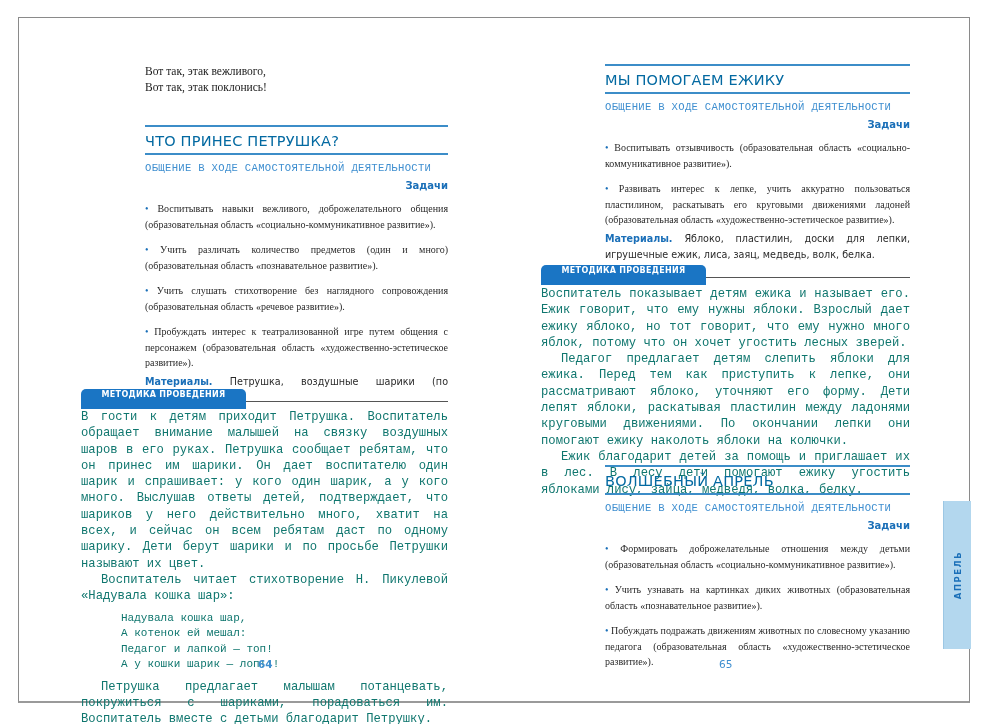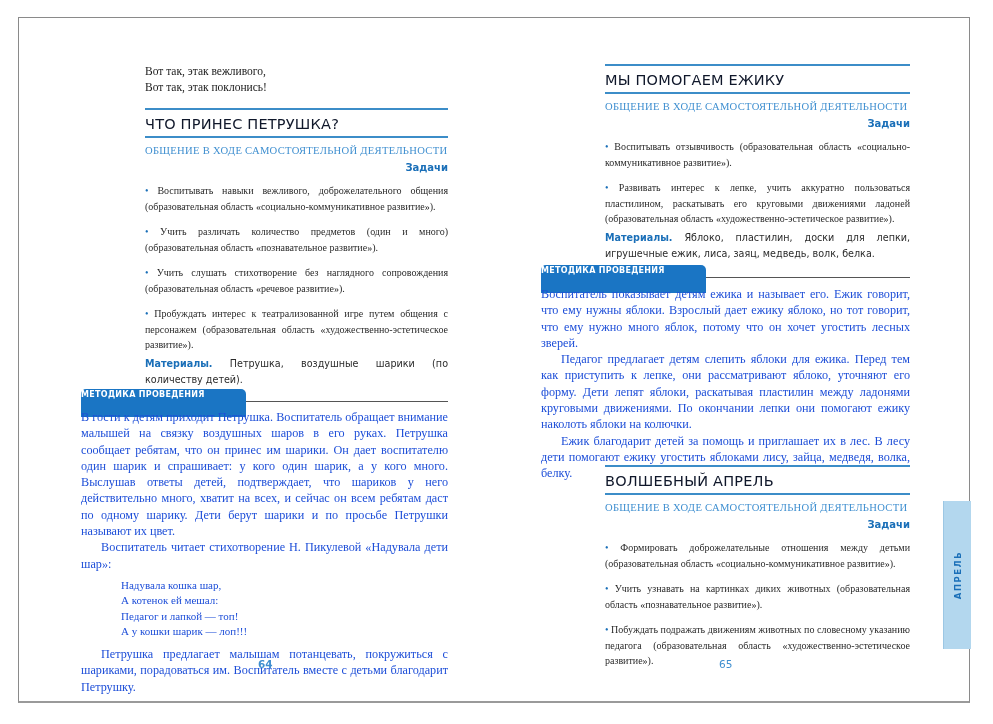--- a/index.html
+++ b/index.html
@@ -14,26 +14,26 @@
     border: 1px solid #8a8a8a; border-bottom: 2px solid #9a9a9a;
     box-sizing: border-box; background: #fff;
   }
 
   
   .poem-top { position: absolute; left: 126px; top: 45px; font-size: 11.5px; line-height: 16px; }
 
   .block { position: absolute; }
   .title-rule { border-top: 2px solid #3c8dc8; }
   .title {
-    font-family: "DejaVu Sans", sans-serif; font-size: 14.5px; color: #0f172a;
+    font-family: "DejaVu Sans", sans-serif; font-size: 14.5px; color: #0369a1;
     letter-spacing: 0.2px; padding: 6px 0 4px 0; border-bottom: 2px solid #3c8dc8;
     white-space: nowrap;
   }
   .subtitle {
-    font-family: Liberation Serif, serif; font-size: 10.6px; color: #3f8fd0;
+    font-family: Liberation Mono, monospace; font-size: 10.6px; color: #3f8fd0;
     letter-spacing: 0.3px; margin-top: 7px; white-space: nowrap;
   }
   .tasks-label {
     font-family: "DejaVu Sans", sans-serif; font-weight: bold; font-size: 10px;
     color: #1a6fb8; margin-top: 6px; text-align: right;
   }
   .bullet {
     font-family: Liberation Serif, serif; font-size: 10px; line-height: 15.5px;
     color: #2a2a2a; text-align: justify; margin-top: 10px;
   }
@@ -41,28 +41,28 @@
   .materials {
     font-family: "DejaVu Sans", sans-serif; font-size: 9.6px; line-height: 16px;
     color: #2a2a2a; text-align: justify; margin-top: 3px;
   }
   .materials .lbl { color: #1a6fb8; font-weight: bold; }
 
   .method-bar {
     position: absolute; height: 12px; border-bottom: 1px solid #555;
   }
   .method-tab {
-    position: absolute; left: 0; top: 0; height: 28px; width: 165px;
+    position: absolute; left: 0; top: 0; height: 20px; width: 165px;
     background: #1a75c4; border-radius: 5px 5px 0 0;
     color: #fff; font-family: "DejaVu Sans", sans-serif; font-weight: bold;
-    font-size: 8px; line-height: 12px; text-align: left; letter-spacing: 0.3px;
+    font-size: 8px; line-height: 12px; text-align: center; letter-spacing: 0.3px;
   }
 
   .body-text {
-    position: absolute; font-size: 12.2px; line-height: 16.3px; text-align: justify; color: #1d4ed8;
+    position: absolute; font-size: 12.2px; line-height: 16.3px; text-align: justify; color: #0f766e; font-family: Liberation Mono, monospace;
   }
   .body-text p { margin: 0; }
   .body-text p.indent { text-indent: 20px; }
   .verse { padding-left: 40px; font-size: 11px; line-height: 15.5px; margin: 6px 0 6px 0; }
 
   .page-num {
     position: absolute; font-family: "DejaVu Sans", sans-serif; font-size: 10.5px; color: #3f8fd0;
   }
 
   .side-tab {
@@ -79,39 +79,39 @@
 </head>
 <body>
 
 <div class="spread">
 
   <div class="poem-top">
     <div>Вот так, этак вежливого,</div>
     <div>Вот так, этак поклонись!</div>
   </div>
 
-  <div class="block" style="left:126px; top:90px; width:303px;">
+  <div class="block" style="left:126px; top:107px; width:303px;">
     <div class="title-rule"></div>
     <div class="title">ЧТО ПРИНЕС ПЕТРУШКА?</div>
     <div class="subtitle">ОБЩЕНИЕ В ХОДЕ САМОСТОЯТЕЛЬНОЙ ДЕЯТЕЛЬНОСТИ</div>
     <div class="tasks-label">Задачи</div>
     <div class="bullet"><span class="dot">• </span><span>Воспитывать навыки вежливого, доброжелательного общения (образовательная область «социально-коммуникативное развитие»).</span></div>
     <div class="bullet"><span class="dot">• </span><span>Учить различать количество предметов (один и много) (образовательная область «познавательное развитие»).</span></div>
     <div class="bullet"><span class="dot">• </span><span>Учить слушать стихотворение без наглядного сопровождения (образовательная область «речевое развитие»).</span></div>
     <div class="bullet"><span class="dot">• </span><span>Пробуждать интерес к театрализованной игре путем общения с персонажем (образовательная область «художественно-эстетическое развитие»).</span></div>
     <div class="materials"><span class="lbl">Материалы.</span> <span>Петрушка, воздушные шарики (по количеству детей).</span></div>
   </div>
 
   <div class="method-bar" style="left:62px; top:371px; width:367px;">
     <div class="method-tab">МЕТОДИКА ПРОВЕДЕНИЯ</div>
   </div>
 
   <div class="body-text" style="left:62px; top:391px; width:367px;">
     <p>В гости к детям приходит Петрушка. Воспитатель обращает внимание малышей на связку воздушных шаров в его руках. Петрушка сообщает ребятам, что он принес им шарики. Он дает воспитателю один шарик и спрашивает: у кого один шарик, а у кого много. Выслушав ответы детей, подтверждает, что шариков у него действительно много, хватит на всех, и сейчас он всем ребятам даст по одному шарику. Дети берут шарики и по просьбе Петрушки называют их цвет.</p>
-    <p class="indent">Воспитатель читает стихотворение Н. Пикулевой «Надувала дети шар»:</p>
+    <p class="indent">Воспитатель читает стихотворение Н. Пикулевой «Надувала кошка шар»:</p>
     <div class="verse">
       <div>Надувала кошка шар,</div>
       <div>А котенок ей мешал:</div>
       <div>Педагог и лапкой — топ!</div>
       <div>А у кошки шарик — лоп!!!</div>
     </div>
     <p class="indent">Петрушка предлагает малышам потанцевать, покружиться с шариками, порадоваться им. Воспитатель вместе с детьми благодарит Петрушку.</p>
   </div>
 
   <div class="page-num" style="left:239px; top:640px;font-weight:bold;">64</div>

